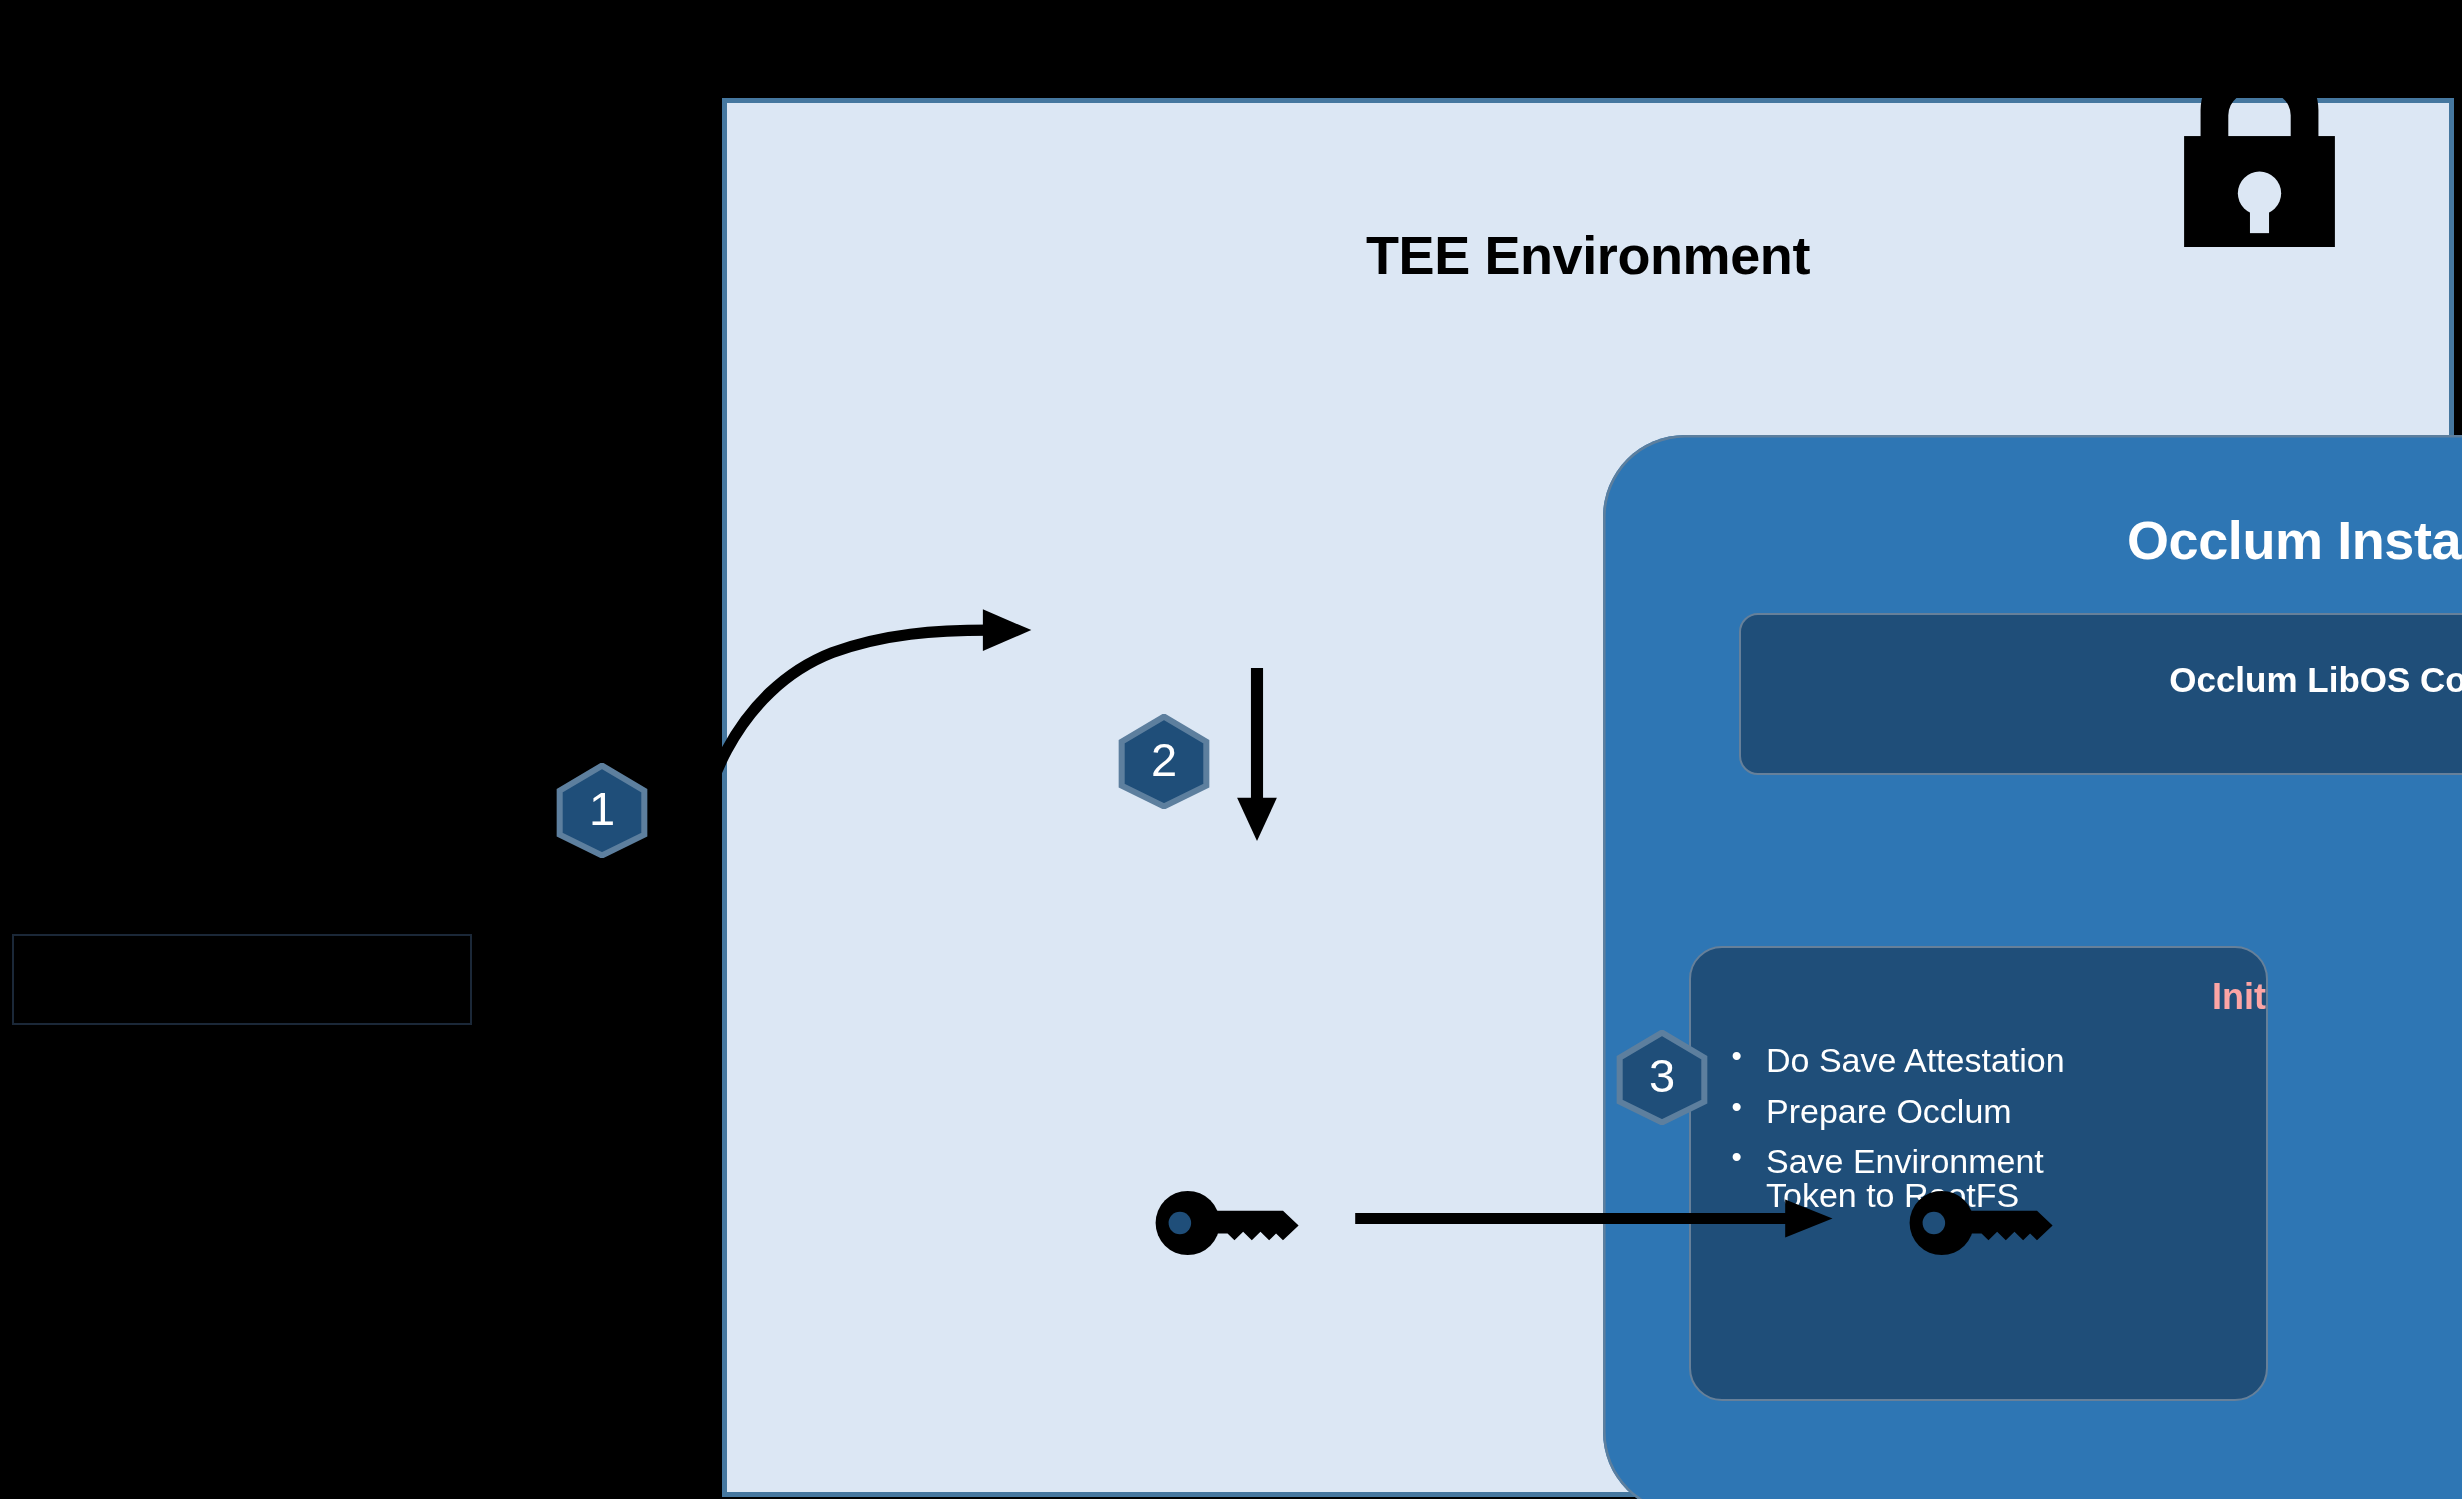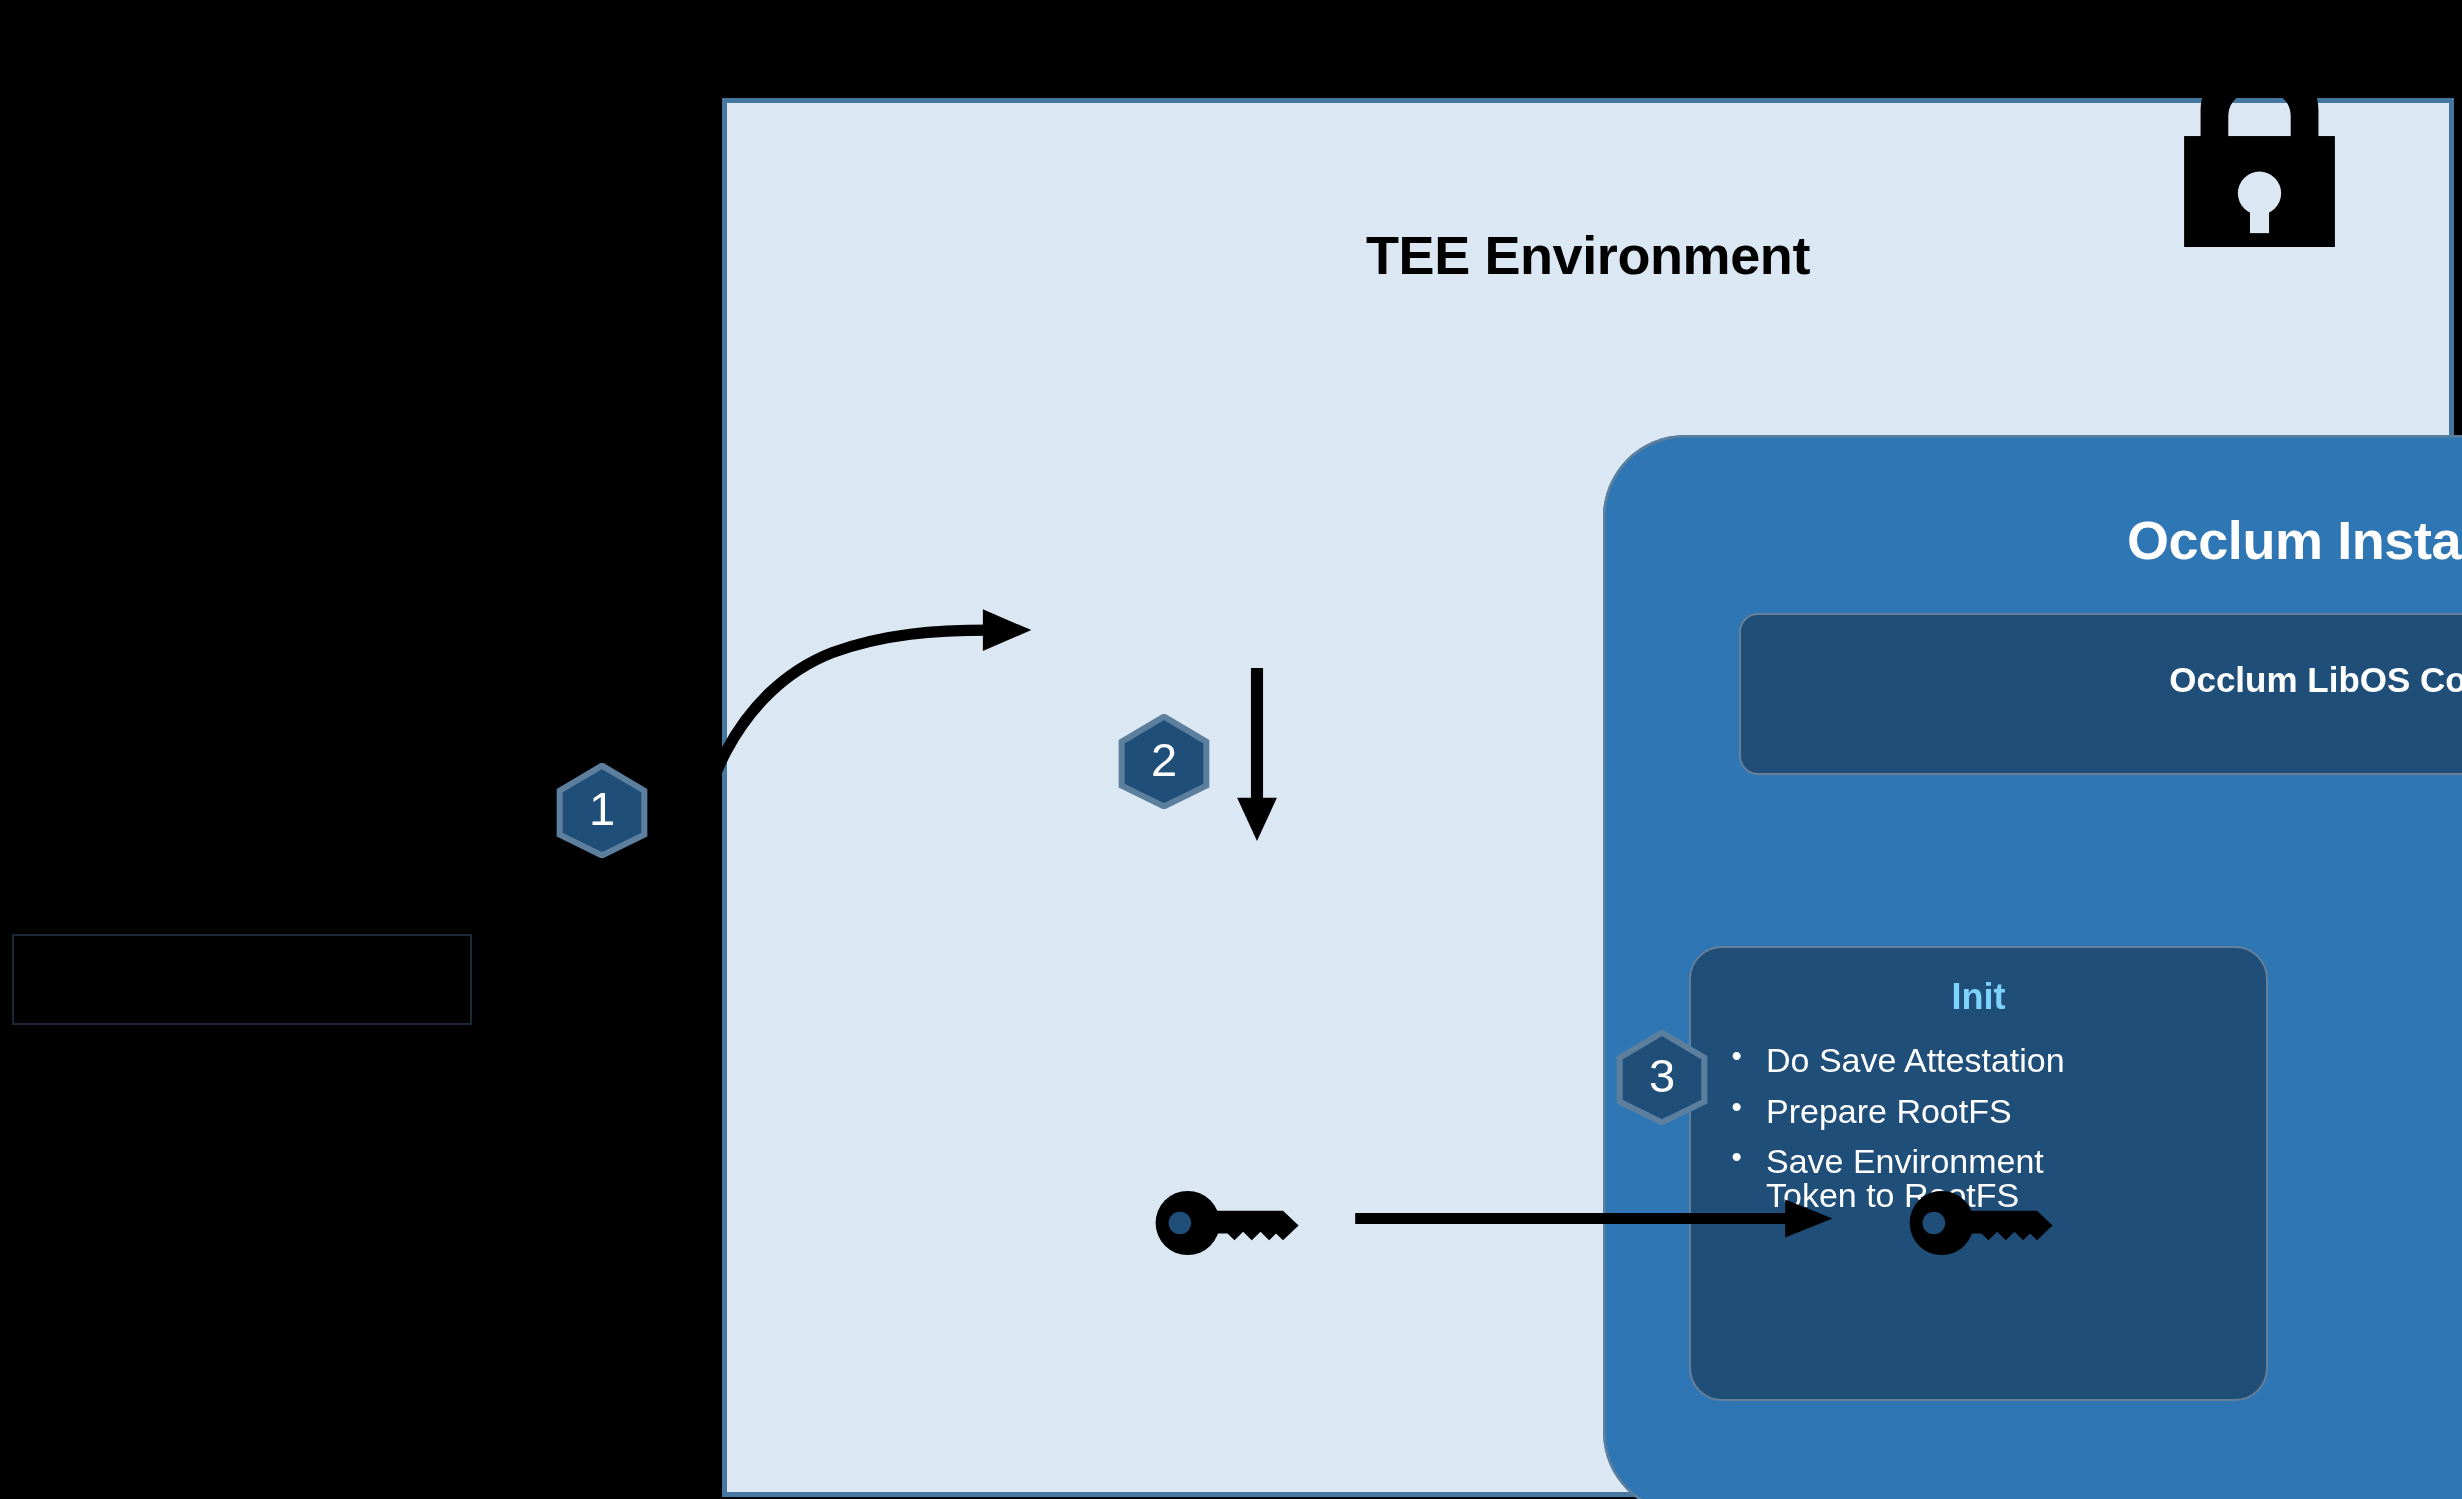--- a/index.html
+++ b/index.html
@@ -128,24 +128,24 @@
     height: 455px;
     background: #1f4e79;
     border: 2.6px solid #66809a;
     border-radius: 33px;
     box-sizing: border-box;
   }
   #init-title {
     position: absolute;
     left: 0; top: 28px;
     width: 100%;
-    text-align: center;
+    text-align: right;
     font-size: 36px;
     font-weight: bold;
-    color: #7dd3fc;
+    color: #fca5a5;
   }
 
   
   ul.bullets {
     list-style: none;
     margin: 0;
     padding: 0;
     position: absolute;
   }
   ul.bullets li {
@@ -234,21 +234,21 @@
     </div>
 
     <div id="libos-box">
       <div id="libos-label">Occlum LibOS Core</div>
     </div>
 
     <div id="init-box">
       <div id="init-title">Init</div>
       <ul class="bullets" id="init-bullets">
         <li>Do Save Attestation</li>
-        <li>Prepare RootFS</li>
+        <li>Prepare Occlum</li>
         <li>Save Environment
 Token to RootFS</li>
       </ul>
     </div>
 
   </div>
 
   <svg id="padlock" viewBox="0 0 220 180">
 
     <path d="M42 92 L42 22 A68 62 0 0 1 178 22 L178 92 L146 92 L146 28 A36 30 0 0 0 74 28 L74 92 Z" fill="#000000"></path>

